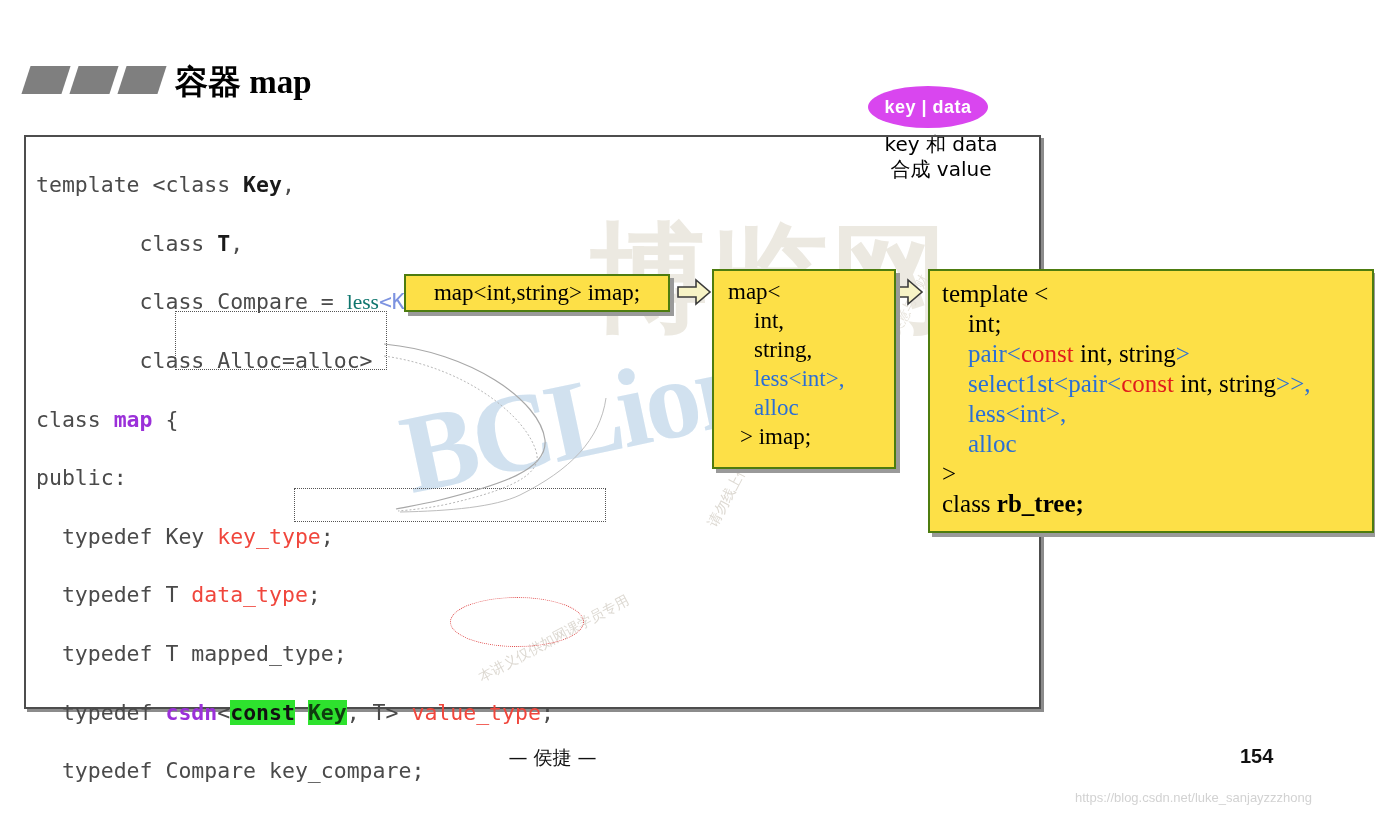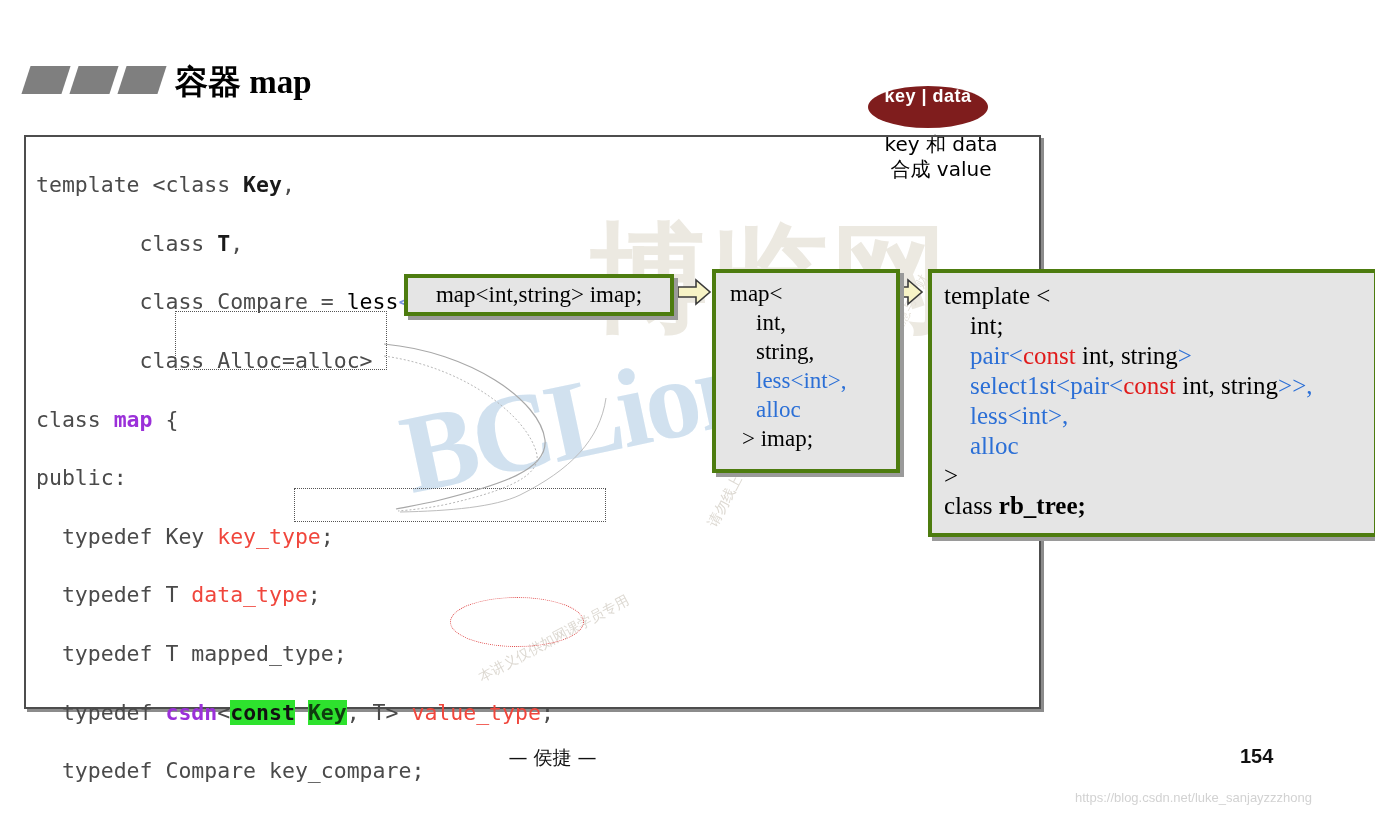--- a/index.html
+++ b/index.html
@@ -26,22 +26,22 @@
     position:absolute;left:175px;top:60px;
     font-family:"Liberation Serif", serif;
     font-size:33px;font-weight:bold;color:#000;
     letter-spacing:0px;white-space:nowrap;
   }
   .title .cn{font-family:"DejaVu Sans", sans-serif;font-weight:bold;}
 
   
   .badge{
     position:absolute;left:868px;top:86px;width:120px;height:42px;
-    background:#7f1d1d;border-radius:50%;
-    display:flex;align-items:flex-start;justify-content:center;
+    background:#d946ef;border-radius:50%;
+    display:flex;align-items:center;justify-content:center;
     box-shadow:0 0 0 0 transparent;
   }
   .badge span{
     color:#ffffff;font-family:"Liberation Sans", sans-serif;
     font-weight:bold;font-size:18px;letter-spacing:.5px;
   }
 
   
   .note{
     position:absolute;left:866px;top:132px;width:150px;
@@ -63,21 +63,21 @@
     font-family:"DejaVu Sans Mono","Liberation Mono",monospace;
     font-size:21.5px;
     color:#4a4a4a;
     line-height:29.3px;
     white-space:pre;
     letter-spacing:0px;
   }
   .code .ln{height:29.3px;}
   .kblack{color:#1a1a1a;font-weight:bold;}
   .kpurple{color:#9b30d9;font-weight:bold;}
-  .kblue{color:#000000;}
+  .kblue{color:#0f766e;font-family:Liberation Serif, serif;}
   .kblue2{color:#7d93e0;}
   .kred{color:#f0463c;}
   .hl{background:#2ee22e;color:#111;font-weight:bold;}
   .hl2{background:#2ee22e;color:#0f3d0f;font-weight:bold;}
 
   
   .dbox{position:absolute;border:1px dotted #555;pointer-events:none;}
   #dbox-keytype{left:175px;top:311px;width:210px;height:57px;}
   #dbox-rbtree{left:294px;top:488px;width:310px;height:32px;}
 
@@ -85,21 +85,21 @@
   .ellipse{
     position:absolute;left:450px;top:597px;width:132px;height:48px;
     border:1.5px dotted #e04a4a;border-radius:50%;
   }
 
   
   .conn{position:absolute;left:0;top:0;width:1375px;height:814px;}
 
   
   .ybox{
-    position:absolute;background:#e5e5e5;border:4px solid #4d7c0f;
+    position:absolute;background:#fde047;border:2px solid #4d7c0f;
     box-shadow:4px 4px 0 #9a9a9a;
     font-family:"Liberation Serif", serif;color:#000;
   }
   #ybox-decl{
     left:404px;top:274px;width:262px;height:34px;
     display:flex;align-items:center;justify-content:center;
     font-size:23px;white-space:nowrap;
   }
   #ybox-expand{
     left:712px;top:269px;width:166px;height:190px;

